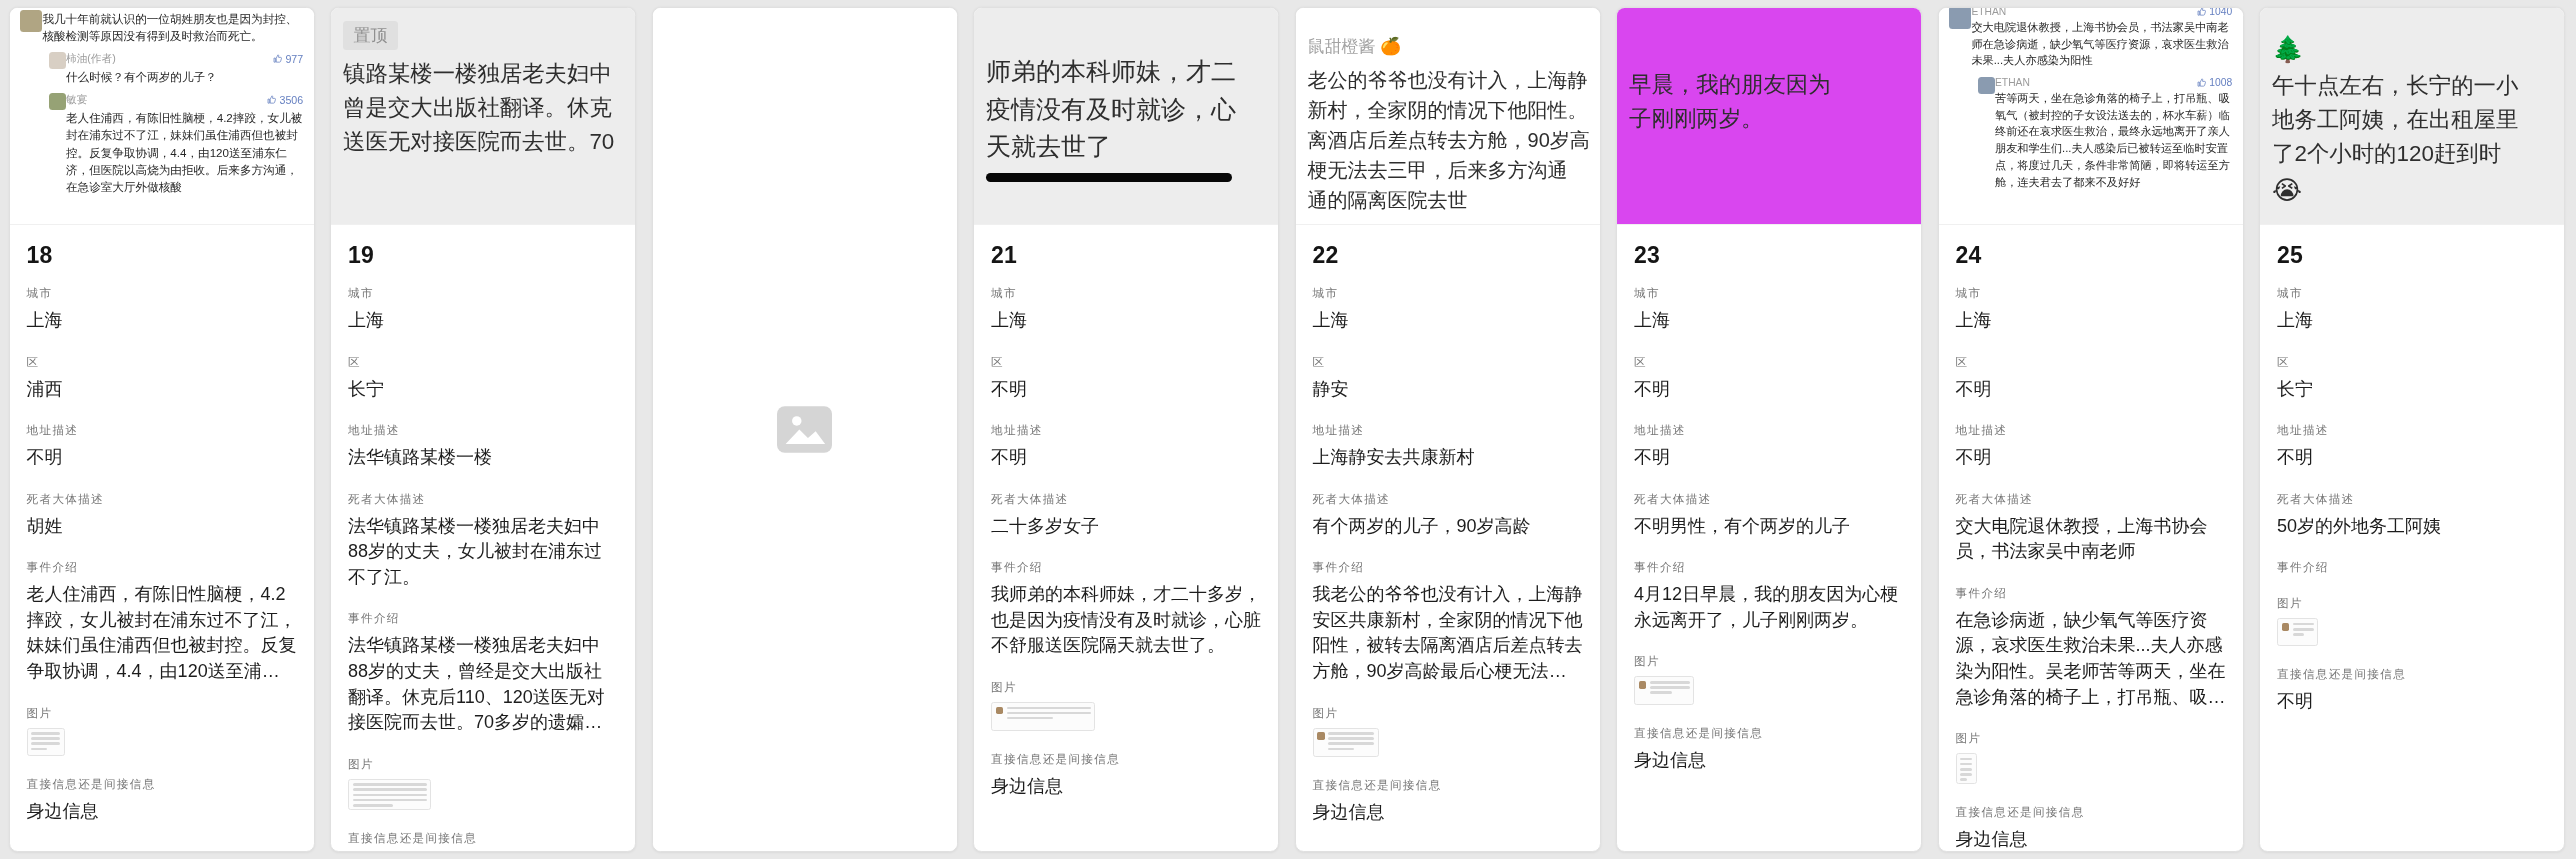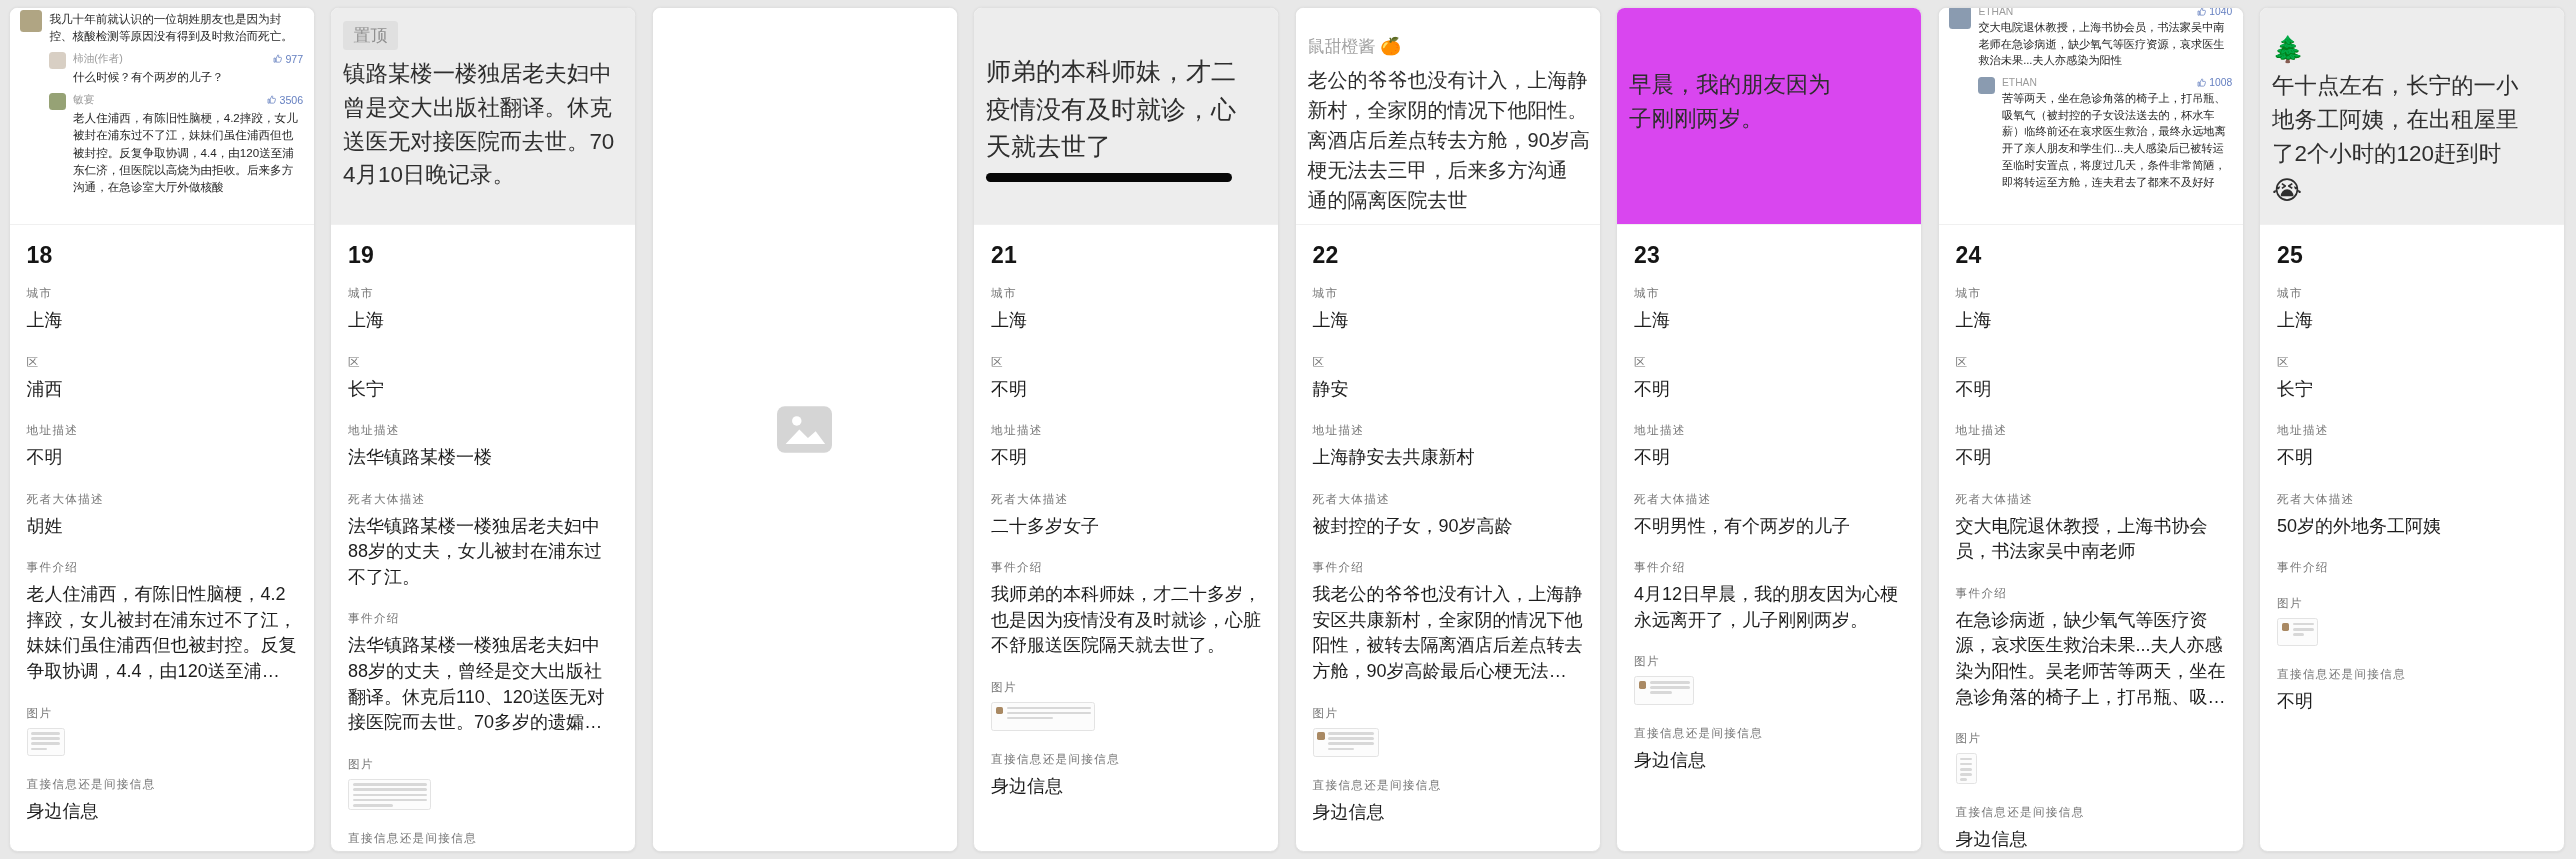--- a/index.html
+++ b/index.html
@@ -8,21 +8,21 @@
         box-shadow:0 0.9px 2.6px rgba(0,0,0,.06);overflow:hidden;display:flex;flex-direction:column;box-sizing:border-box;}
   .shot{height:216px;flex:0 0 auto;overflow:hidden;position:relative;border-bottom:0.9px solid #f0f0f0;}
   .shot-text{padding:8.6px 12px;line-height:1.5;color:#2e2e2e;}
   .shot-line{white-space:nowrap;}
   .badge{display:inline-block;background:#e0e0e0;color:#8f8f8f;font-size:17px;line-height:1;padding:6px 10.4px;border-radius:3.5px;margin-bottom:7.8px;}
   .shot-header{color:#a3a3a3;font-size:.85em;margin-bottom:5.2px;white-space:nowrap;}
   .shot-emoji{font-size:1.15em;margin:0.9px 0;}
   .black-bar{height:9.5px;background:#070707;border-radius:5.2px;width:88%;margin-top:7px;}
   .ph-wrap{display:flex;align-items:center;justify-content:center;height:100%;}
   .thread{padding:8.6px 10.4px 0 10.4px;}
-  .c-row{display:flex;gap:7px;margin-bottom:7.8px;justify-content:space-between;}
+  .c-row{display:flex;margin-bottom:7.8px;justify-content:space-between;}
   .c-row.indent{margin-left:29px;}
   .c-avatar{width:22.4px;height:22.4px;border-radius:3.5px;flex:0 0 auto;}
   .indent .c-avatar{width:17px;height:17px;}
   .c-body{flex:1;min-width:0;}
   .c-meta{display:flex;justify-content:space-between;align-items:center;margin-bottom:1.7px;}
   .c-name{color:#9b9b9b;font-size:.92em;}
   .c-like{color:#647fc0;font-size:.92em;display:flex;align-items:center;gap:2.6px;}
   .c-text{color:#262626;line-height:1.5;}
   .body{padding:8.6px 17px 0 17px;flex:1;overflow:hidden;}
   .num{font-size:23px;font-weight:700;color:#151515;margin:8.6px 0 17px 0;}
@@ -116,21 +116,21 @@
           </div>
       </div>
       <div class="grp">
         <div class="lbl">直接信息还是间接信息</div>
         <div class="val">身边信息</div>
       </div>
     </div>
   </article>
     <article class="card">
     <div class="shot" style="background: rgb(237, 237, 237);">
-        <div class="shot-text" style="font-size: 22.4px;"><div class="badge">置顶</div><div class="shot-line">镇路某楼一楼独居老夫妇中</div><div class="shot-line">曾是交大出版社翻译。休克</div><div class="shot-line">送医无对接医院而去世。70</div><div class="shot-line">4月10日晚记录。</div></div>
+        <div class="shot-text" style="font-size: 22.4px;"><div class="badge">置顶</div><div class="shot-line">镇路某楼一楼独居老夫妇中</div><div class="shot-line">曾是交大出版社翻译。休克</div><div class="shot-line">送医无对接医院而去世。70</div></div>
       </div>
     <div class="body">
       <h2 class="num">19</h2>
       <div class="grp">
         <div class="lbl">城市</div>
         <div class="val">上海</div>
       </div>
       <div class="grp">
         <div class="lbl">区</div>
         <div class="val">长宁</div>
@@ -243,21 +243,21 @@
       <div class="grp">
         <div class="lbl">区</div>
         <div class="val">静安</div>
       </div>
       <div class="grp">
         <div class="lbl">地址描述</div>
         <div class="val">上海静安去共康新村</div>
       </div>
       <div class="grp">
         <div class="lbl">死者大体描述</div>
-        <div class="val clamp">被封控的子女，90岁高龄</div>
+        <div class="val clamp">有个两岁的儿子，90岁高龄</div>
       </div>
       <div class="grp">
         <div class="lbl">事件介绍</div>
         <div class="val clamp">我老公的爷爷也没有计入，上海静安区共康新村，全家阴的情况下他阳性，被转去隔离酒店后差点转去方舱，90岁高龄最后心梗无法去三甲，最后在上...</div>
       </div>
       <div class="grp">
         <div class="lbl">图片</div>
         <div class="thumb shotv" style="width: 66px; height: 29px;">
             <div class="t-av"></div>
             <div class="t-lines">

